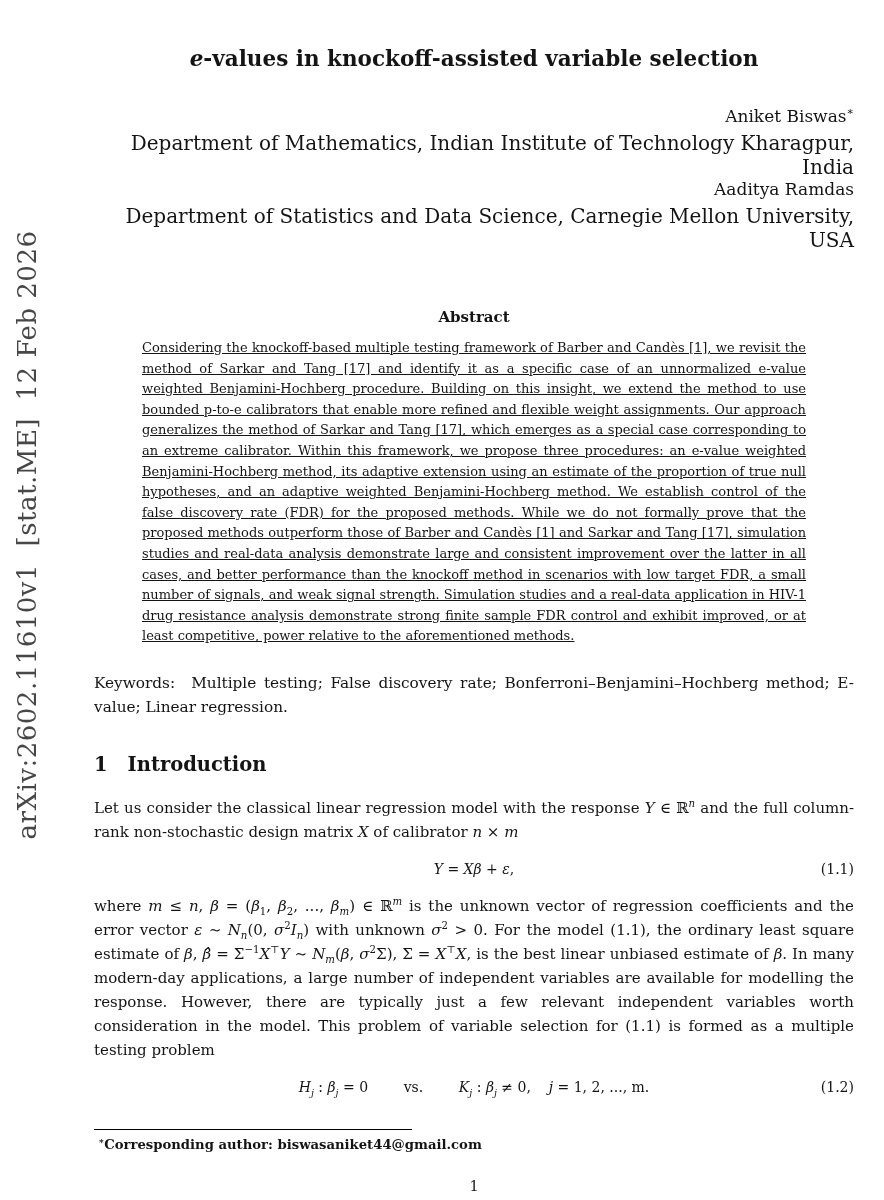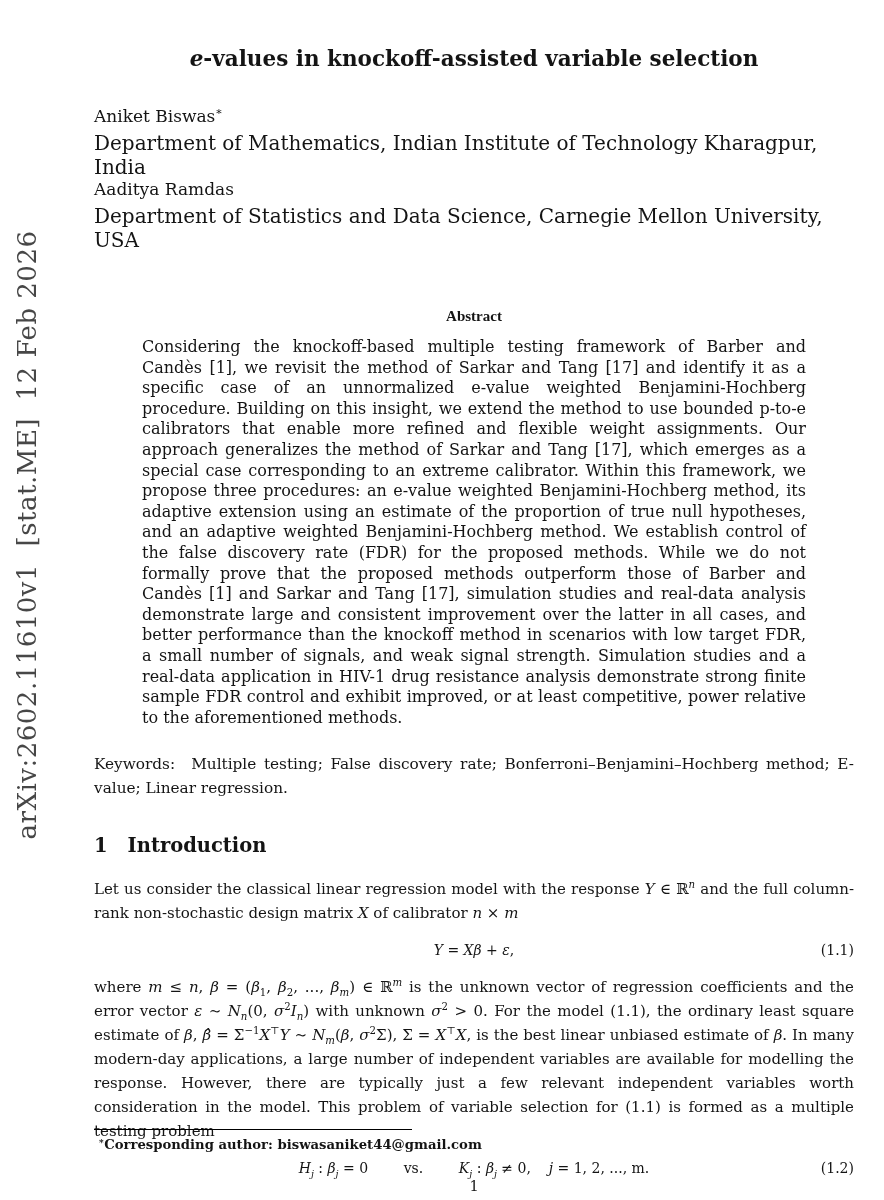--- a/index.html
+++ b/index.html
@@ -30,39 +30,39 @@
   }
 
   .paper-title {
     margin: 6px 0 0 0;
     text-align: center;
     font-size: 21.5px;
     font-weight: bold;
     line-height: 31px;
   }
 
-  .authors { text-align: left; margin-top: 32px; }
+  .authors { text-align: right; margin-top: 32px; }
   .author + .author { }
   .author-name { font-size: 17px; }
   .author-name sup { font-size: 11px; }
   .author-aff { font-size: 20px; margin-top: 5px; }
 
   .abstract { margin-top: 56px; }
   .abstract-heading {
     text-align: center;
     font-weight: bold;
     font-size: 15px;
     margin-bottom: 12px;
-    font-family: Liberation Serif, serif;
   }
   .abstract-text {
     margin: 0 48px;
-    font-size: 16px;
+    font-size: 13px;
     line-height: 20.6px;
     text-align: justify;
+    text-decoration: underline;
   }
 
   .meta-line { font-size: 15.3px; line-height: 24px; margin: 0; text-align: justify; }
   .keywords-line { margin-top: 24px; }
   .msc-line { margin-top: 26px; }
   .meta-label { font-weight: normal; margin-right: 16px; }
 
   .section-heading { font-size: 19.5px; font-weight: bold; margin: 34px 0 20px 0; }
   .sec-num { margin-right: 20px; }
 

